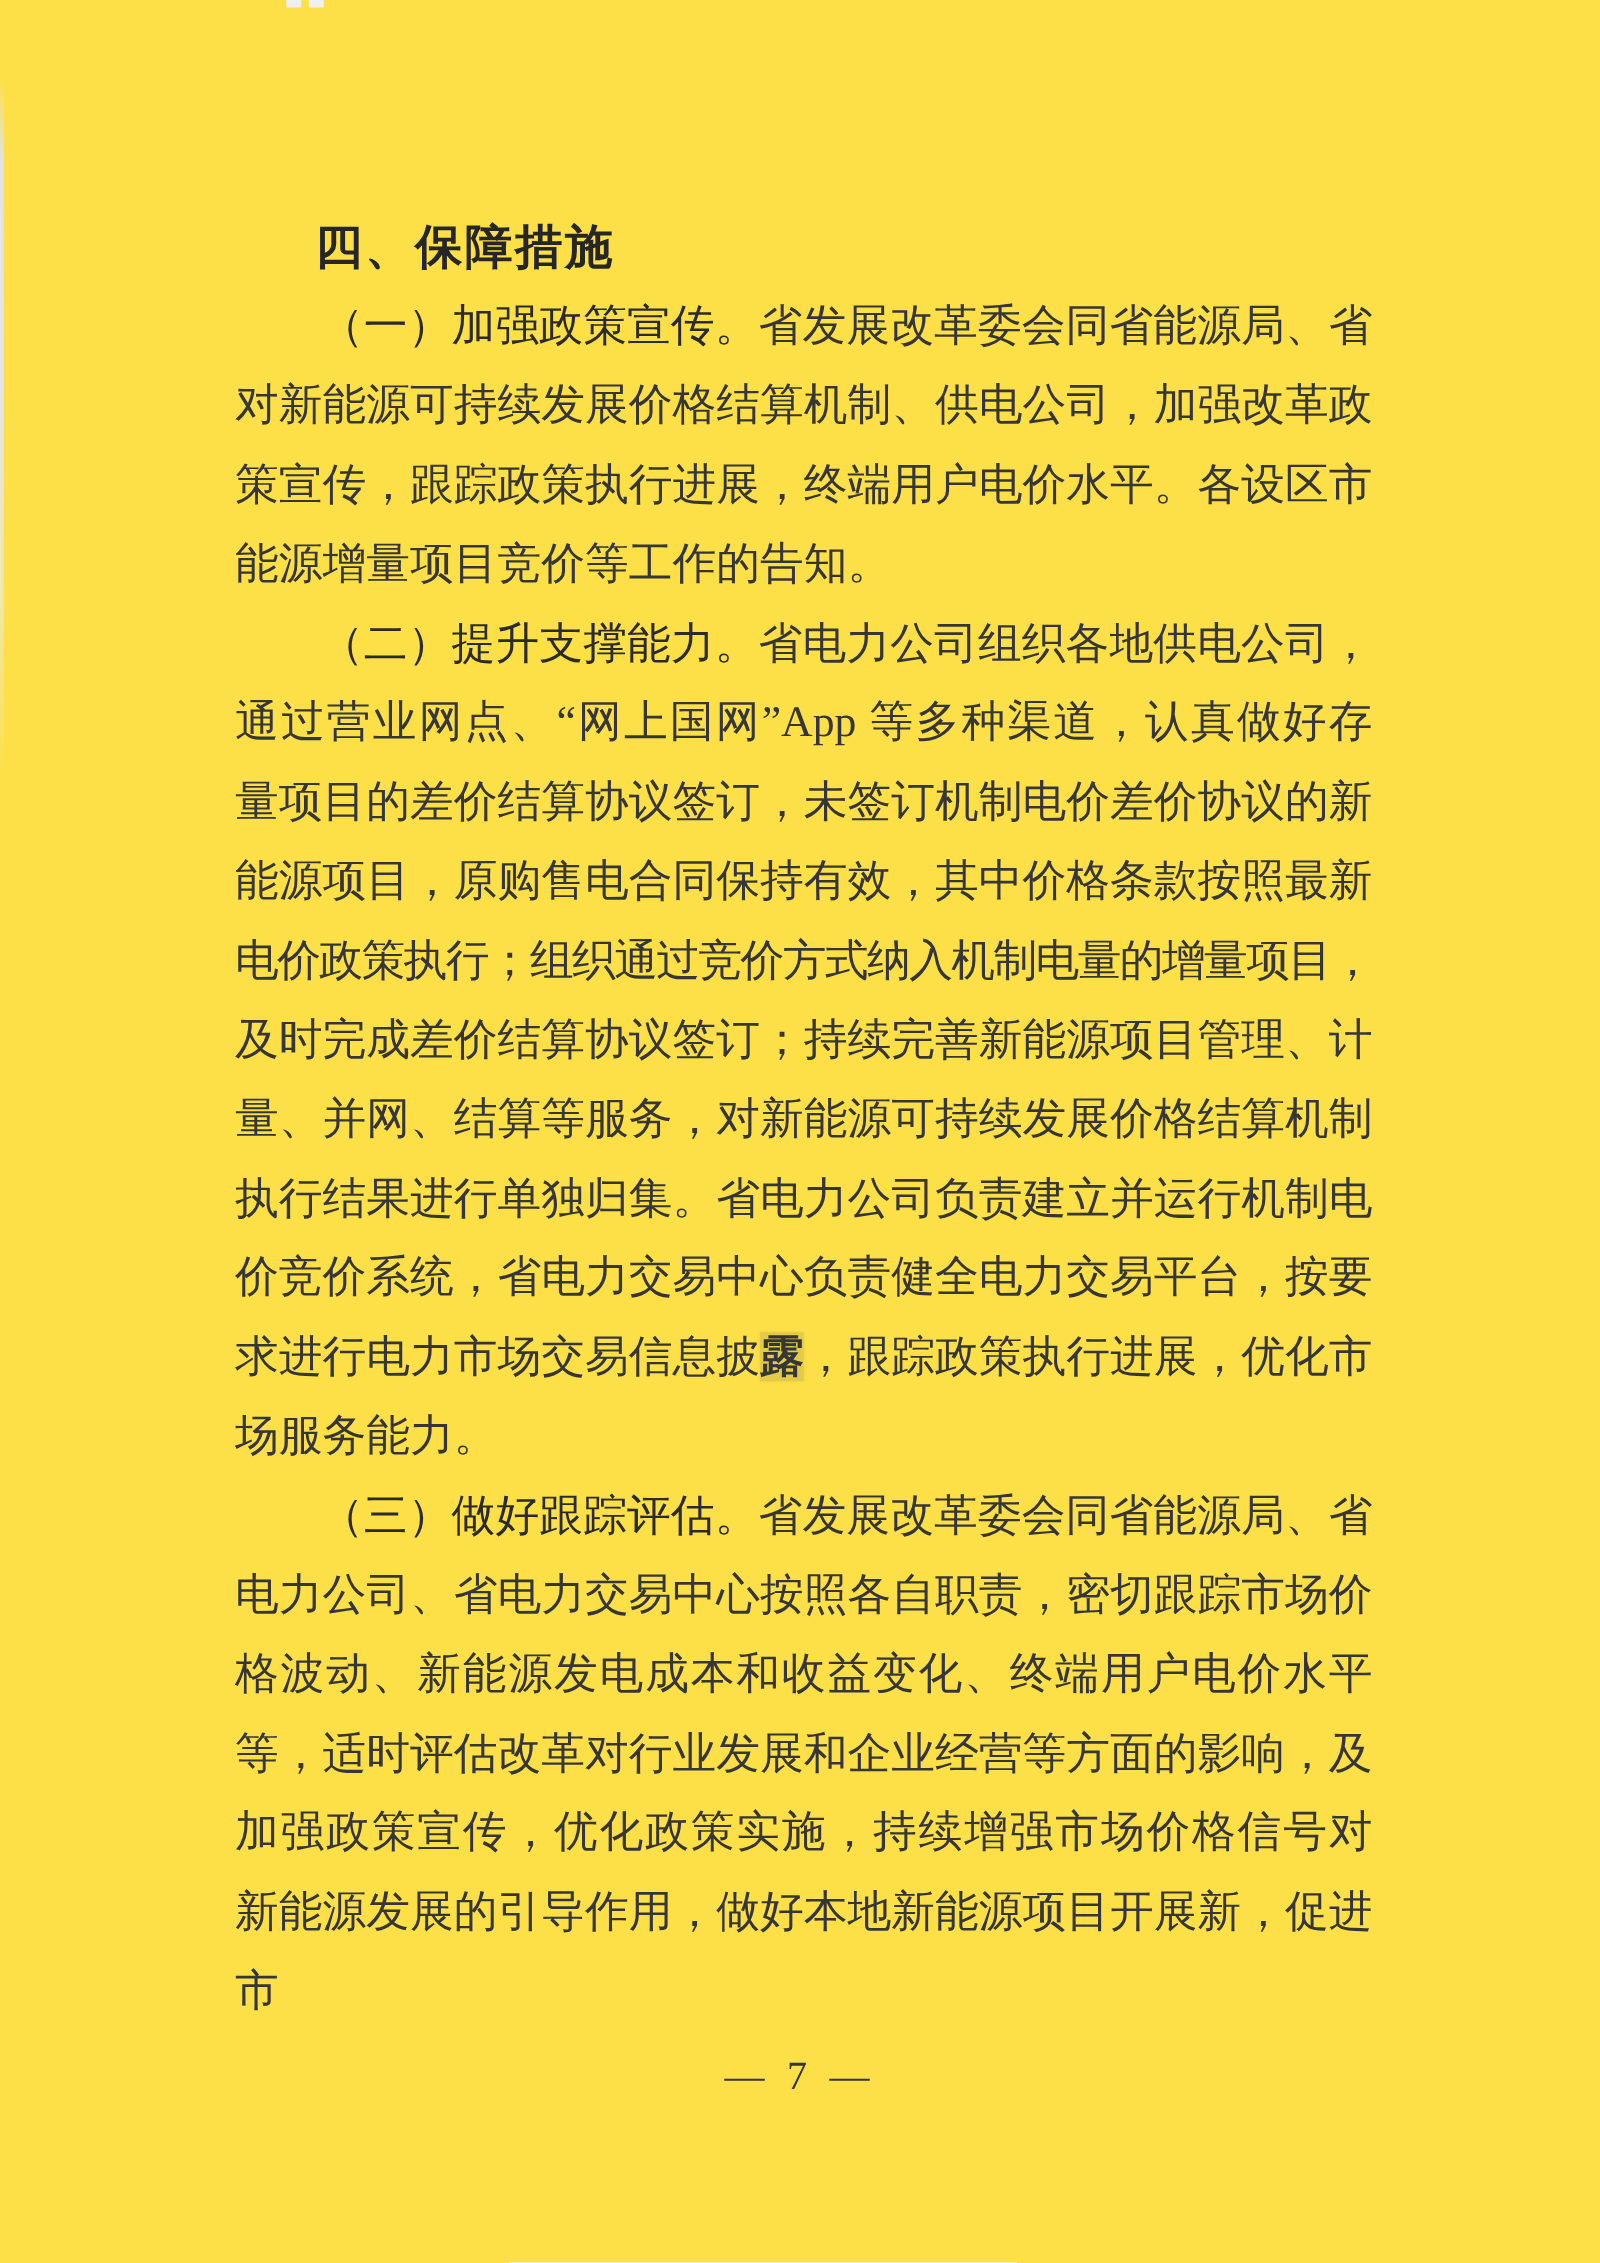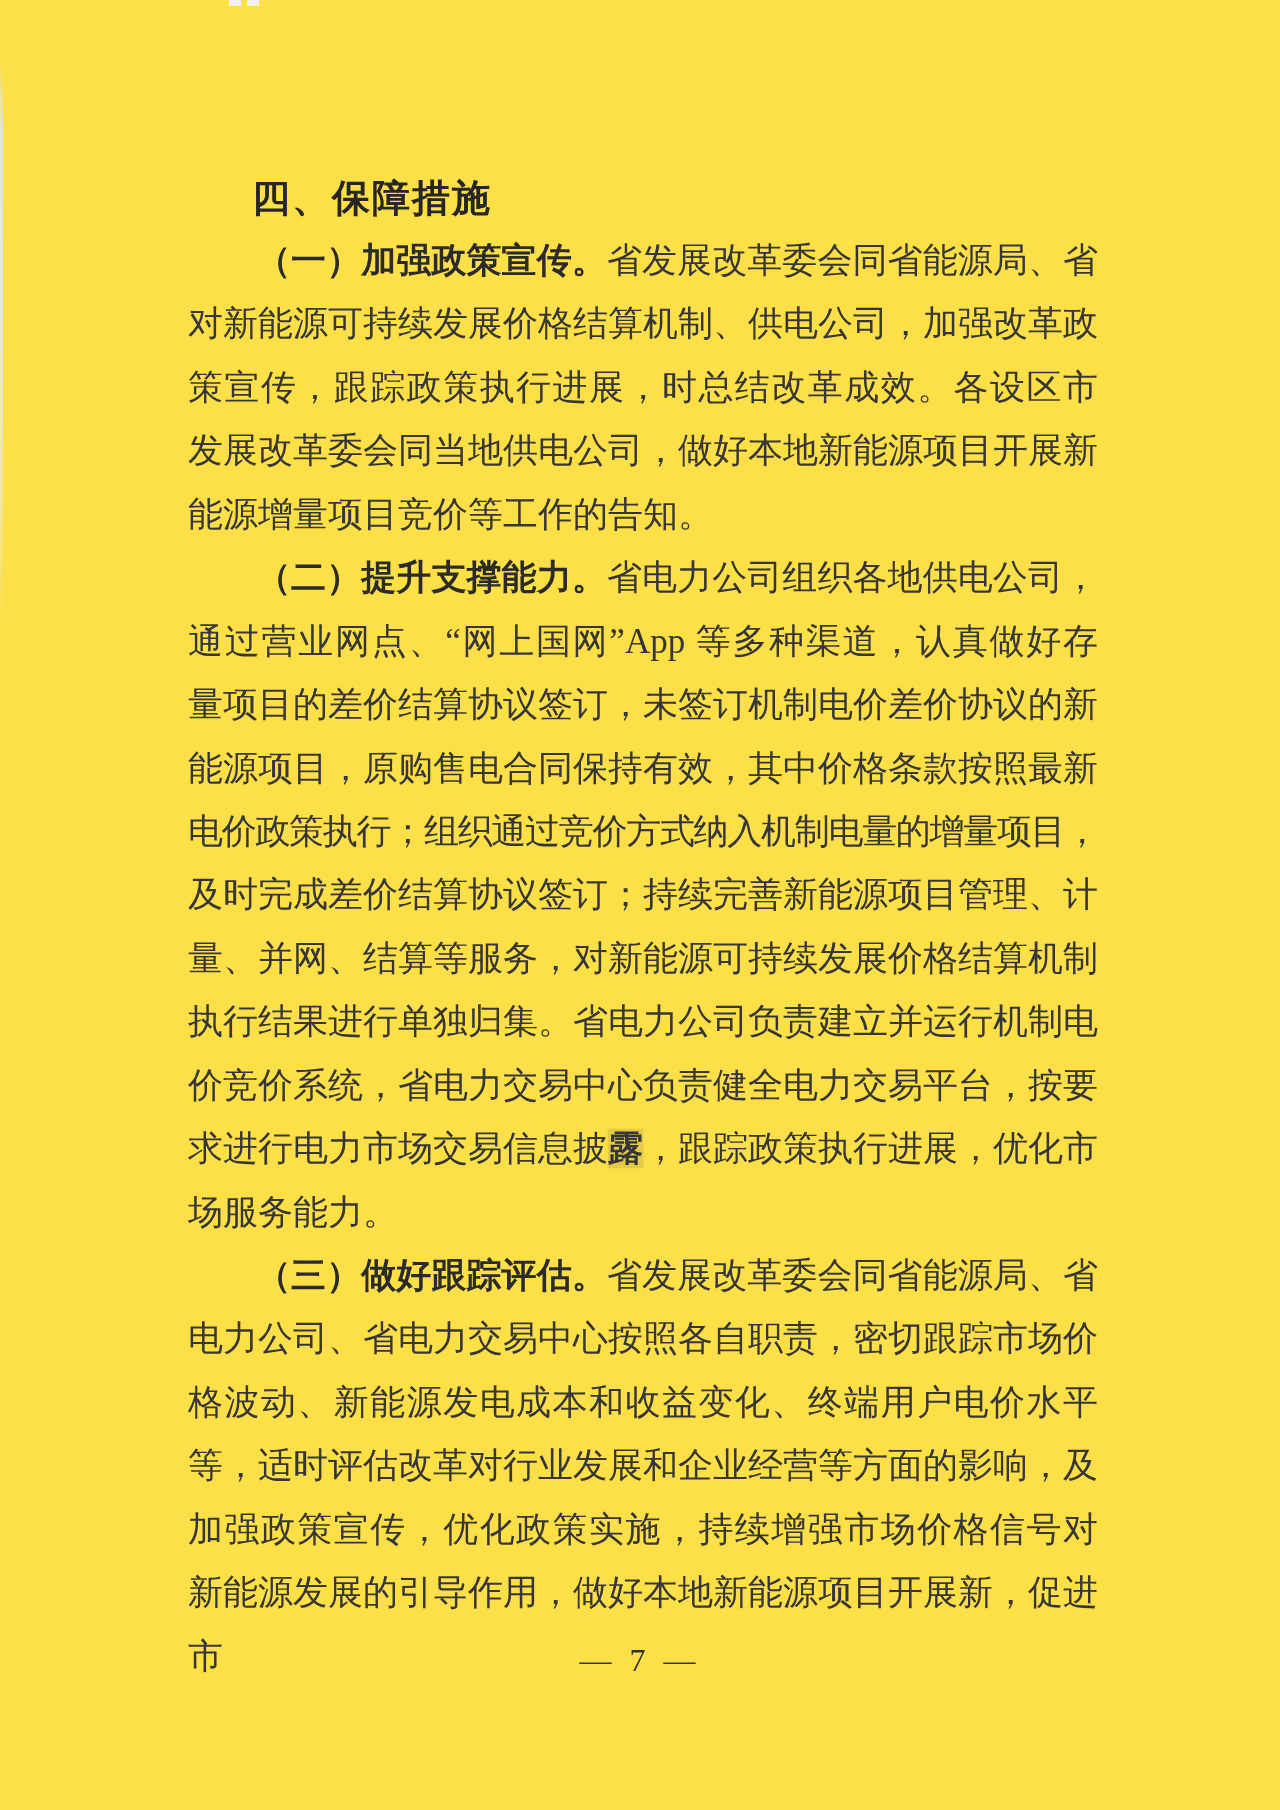--- a/index.html
+++ b/index.html
@@ -61,21 +61,21 @@
   }
   .line.j {
     white-space: normal;
     text-align: justify;
     text-align-last: justify;
   }
   .line.ind {
     text-indent: 68px;
   }
   .b {
-    font-weight: bold;
+    font-weight: normal;
     color: #2b2b2b;
   }
   .smudge {
     font-weight: bold;
     background: rgba(70, 70, 70, 0.14);
     box-shadow: 0 0 3px rgba(70,70,70,0.10);
   }
   .footer {
     position: absolute;
     left: 0;
@@ -94,22 +94,21 @@
 <div class="page">
   <div class="edge-line"></div>
   <div class="top-mark-1"></div>
   <div class="top-mark-2"></div>
 
   <div class="heading">四、保障措施</div>
 
   <div class="body-lines">
       <div class="line j ind" style=""><span class="b">（一）加强政策宣传。</span><span>省发展改革委会同省能源局、省</span></div>
       <div class="line j" style=""><span>对新能源可持续发展价格结算机制、供电公司，加强改革政</span></div>
-      <div class="line j" style=""><span>策宣传，跟踪政策执行进展，时总结改革成效。各设区市</span></div>
-      <div class="line j" style=""><span>发展改革委会同当地供电公司，做好本地新能源项目开展新</span></div>
+      <div class="line j" style=""><span>策宣传，跟踪政策执行进展，终端用户电价水平。各设区市</span></div>
       <div class="line" style=""><span>能源增量项目竞价等工作的告知。</span></div>
       <div class="line j ind" style=""><span class="b">（二）提升支撑能力。</span><span>省电力公司组织各地供电公司，</span></div>
       <div class="line j" style=""><span>通过营业网点、“网上国网”App 等多种渠道，认真做好存</span></div>
       <div class="line j" style=""><span>量项目的差价结算协议签订，未签订机制电价差价协议的新</span></div>
       <div class="line j" style=""><span>能源项目，原购售电合同保持有效，其中价格条款按照最新</span></div>
       <div class="line j" style="letter-spacing: -1.3963px;"><span>电价政策执行；组织通过竞价方式纳入机制电量的增量项目，</span></div>
       <div class="line j" style=""><span>及时完成差价结算协议签订；持续完善新能源项目管理、计</span></div>
       <div class="line j" style=""><span>量、并网、结算等服务，对新能源可持续发展价格结算机制</span></div>
       <div class="line j" style=""><span>执行结果进行单独归集。省电力公司负责建立并运行机制电</span></div>
       <div class="line j" style=""><span>价竞价系统，省电力交易中心负责健全电力交易平台，按要</span></div>

